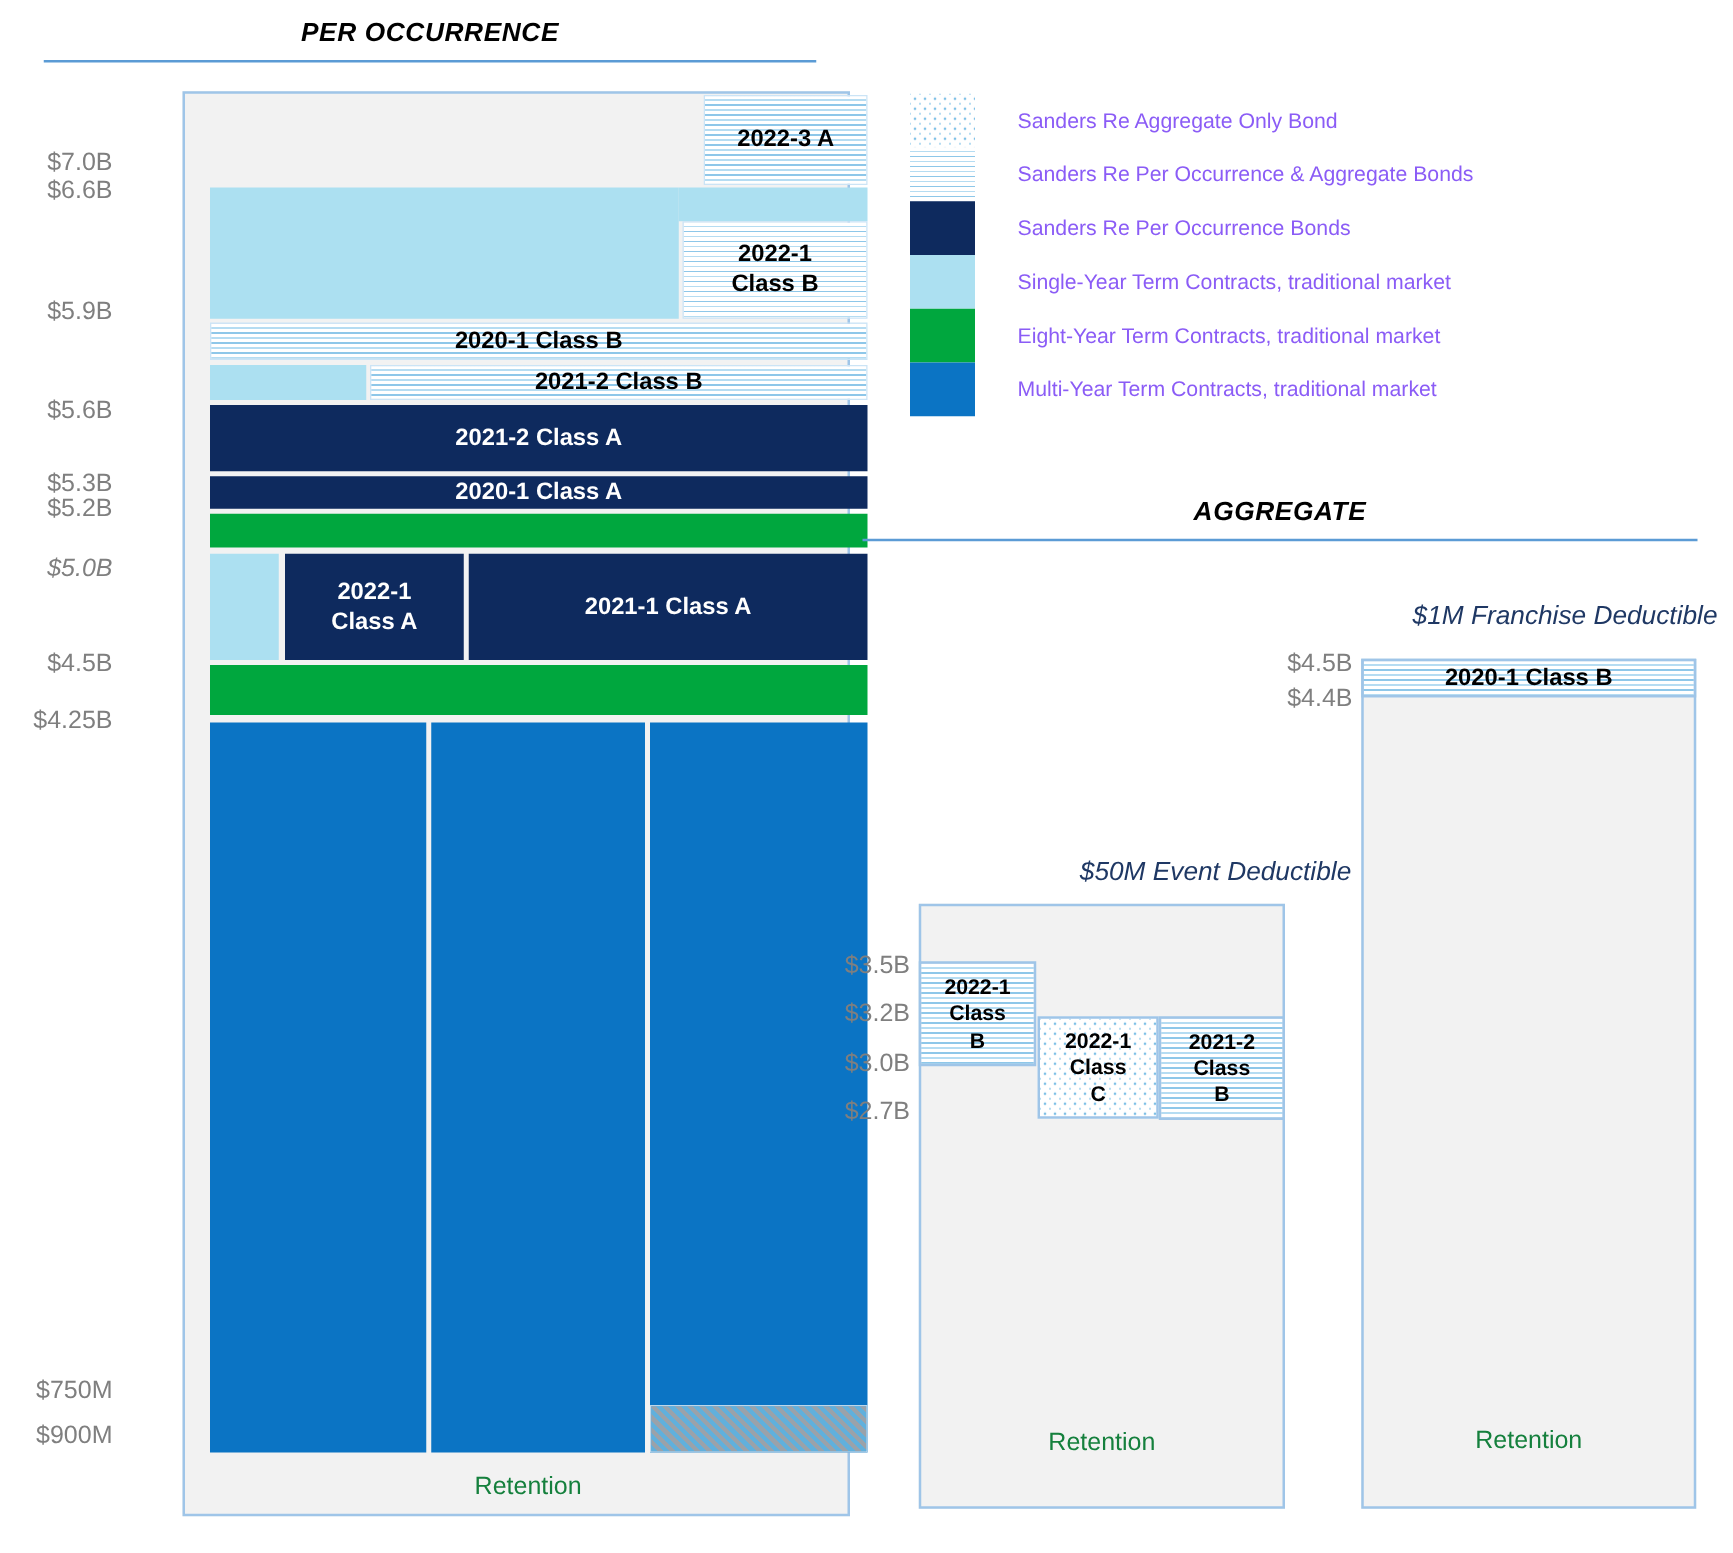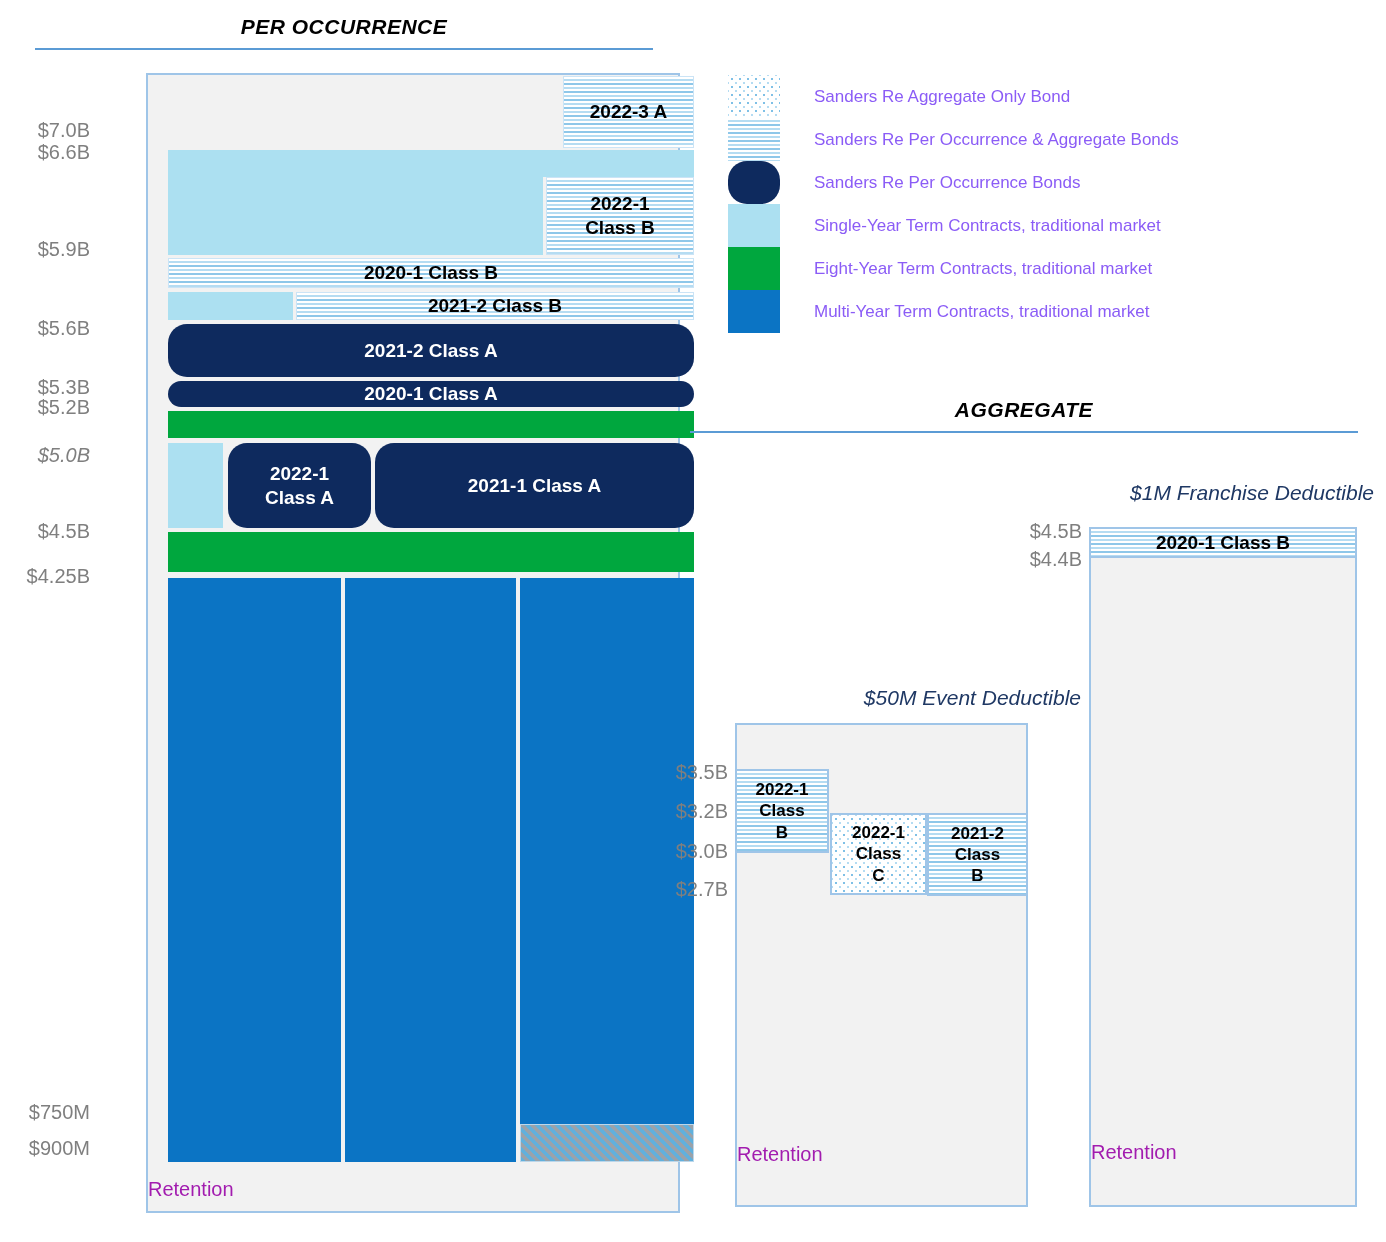--- a/index.html
+++ b/index.html
@@ -1,20 +1,20 @@
 <!DOCTYPE html>
 <html><head>
 <meta charset="utf-8">
 <style>
   html,body{margin:0;padding:0;background:#fff;}
   #page{position:relative;width:1386px;height:1242px;background:#ffffff;overflow:hidden;
         font-family:"Liberation Sans",sans-serif;}
   .tower{position:absolute;background:#f2f2f2;border:2px solid #9fc5e8;box-sizing:border-box;}
   .band{position:absolute;display:flex;align-items:center;justify-content:center;box-sizing:border-box;}
-  .navy{background:#0e2a5e;border-radius:19px;}
+  .navy{background:#0e2a5e;}
   .cyan{background:#ace0f1;}
   .green{background:#00a73e;}
   .blue{background:#0b74c4;}
   .striped{background:repeating-linear-gradient(to bottom,
             #ffffff 0px,#ffffff 2.5px,#b5dcf2 2.5px,#b5dcf2 4px,
             #ffffff 4px,#ffffff 6.5px,#8ec7e9 6.5px,#8ec7e9 8px);
            border:1px solid #cbe4f6;}
   .dotted{background-color:#ffffff;
           background-image:radial-gradient(#7fc0e6 1.1px,transparent 1.3px),
                            radial-gradient(#b5dcf2 0.9px,transparent 1.1px);
@@ -25,21 +25,21 @@
            border:1px solid #bcd7ea;box-sizing:border-box;}
   .band-label{font-size:19px;font-weight:bold;color:#000;text-align:center;
               white-space:pre-line;line-height:1.25;}
   .band-label.small{font-size:17px;}
   .band-label.white{color:#ffffff;}
   .axis-label{position:absolute;width:84px;font-size:20px;color:#7f7f7f;text-align:right;}
   .chart-title{position:absolute;font-size:21px;font-weight:bold;color:#000;
                text-align:center;letter-spacing:0.5px;font-style:italic;}
   .rule{position:absolute;height:2px;background:#5b9bd5;}
   .deductible-title{position:absolute;font-size:21px;font-style:italic;color:#1f3864;text-align:right;}
-  .retention{position:absolute;font-size:20px;color:#a21caf;text-align:left;}
+  .retention{position:absolute;font-size:20px;color:#15803d;text-align:center;}
   .legend{position:absolute;left:728px;top:75px;}
   .legend-row{display:flex;align-items:center;height:43px;}
   .legend-swatch{width:52px;height:43px;flex:0 0 52px;box-sizing:border-box;}
   .legend-row .legend-swatch{border:none;}
   .legend-label{margin-left:34px;font-size:17px;color:#8b5cf6;white-space:nowrap;}
 </style>
 </head>
 <body>
 
 <div id="page">

